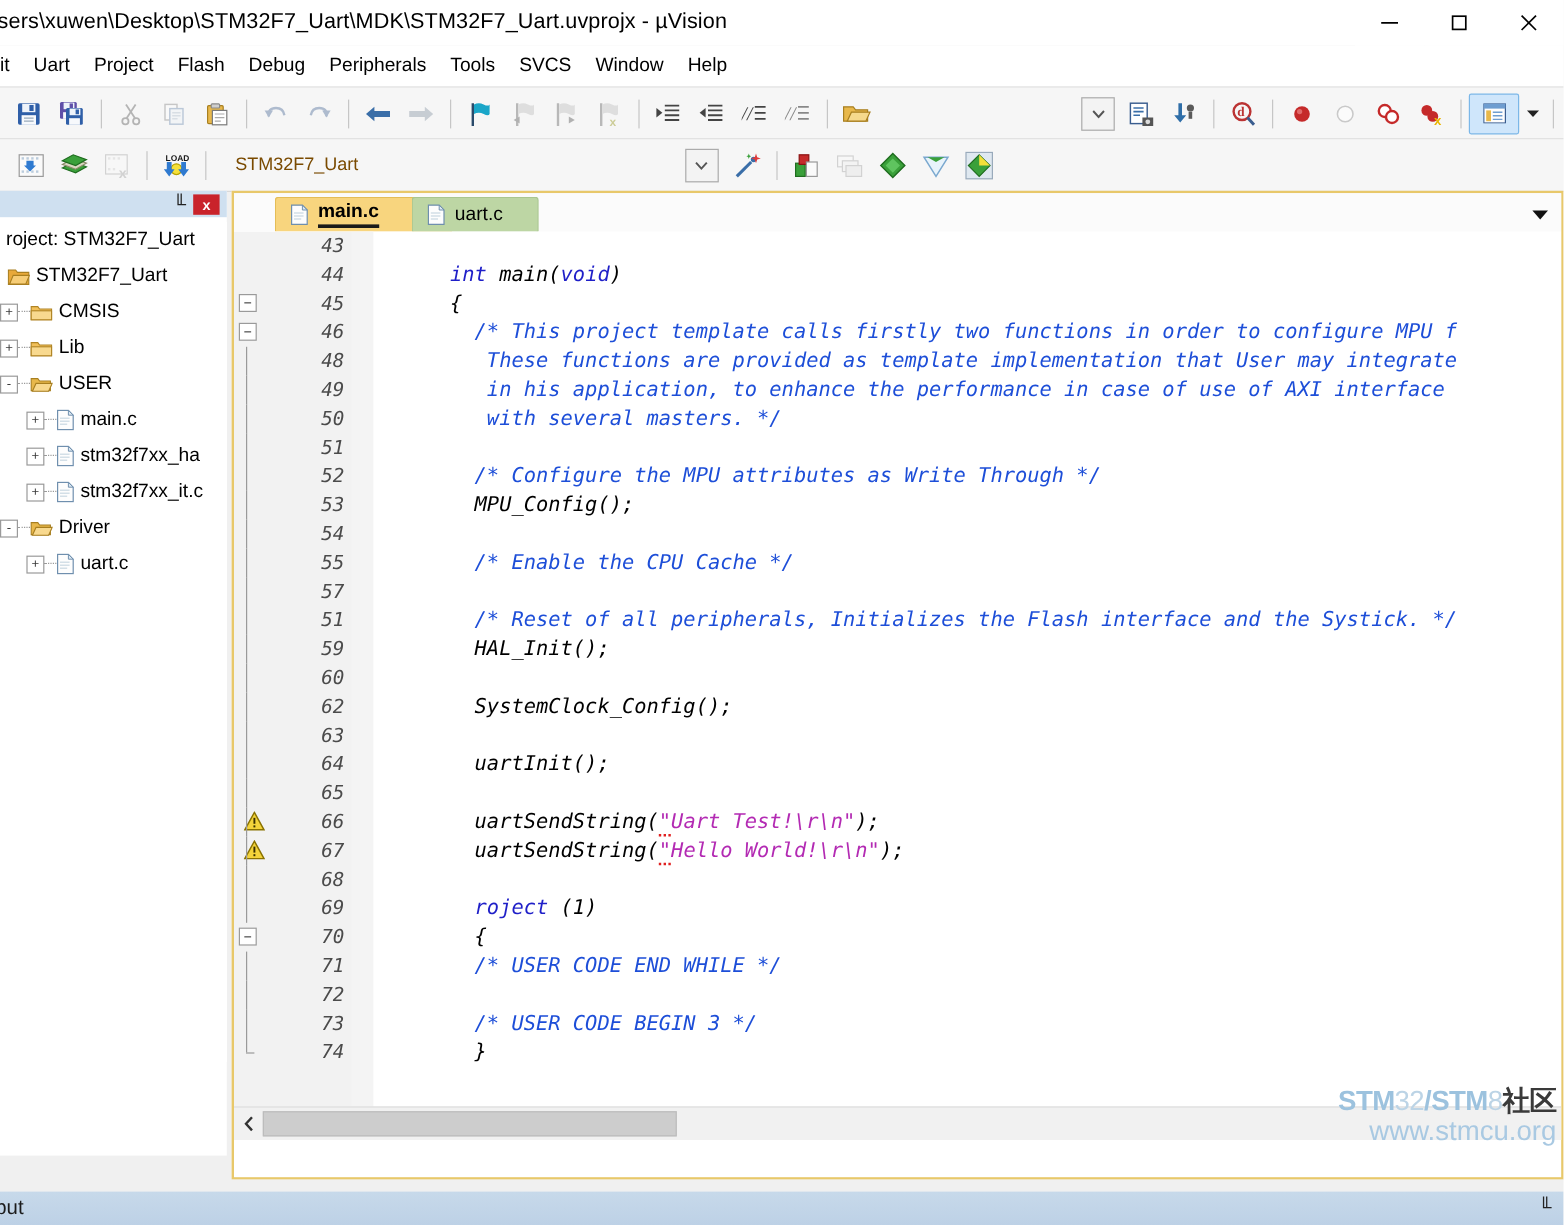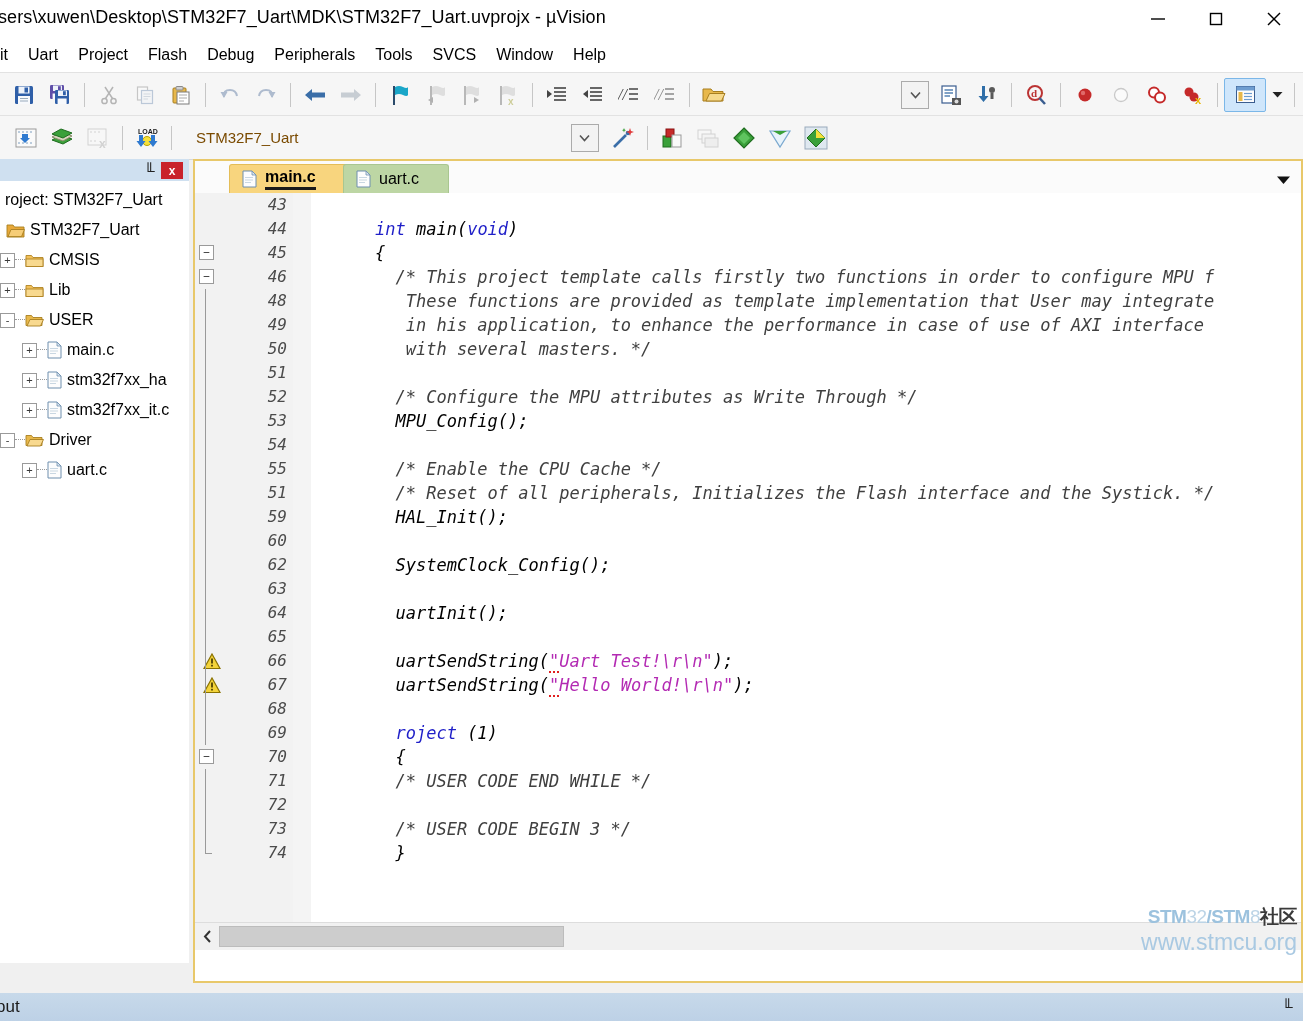--- a/index.html
+++ b/index.html
@@ -67,37 +67,37 @@
 
   .codewrap{position:absolute;left:0;top:32px;width:1106px;height:757px;background:#fff;overflow:hidden;}
   .gutter{position:absolute;left:0;top:0;width:116px;height:757px;background:#f2f2f2;}
   .foldcol{position:absolute;left:98px;top:0;width:18px;height:757px;background:#f4f4f4;}
   .code{position:absolute;left:0;top:0;width:1060px;height:757px;
         font-family:"DejaVu Sans Mono","Liberation Mono",monospace;font-size:17px;line-height:24px;font-style:italic;}
   .ln{position:relative;height:24px;white-space:pre;}
   .num{position:absolute;left:0;width:92px;text-align:right;color:#4b4b4b;font-size:16px;}
   .warn{position:absolute;left:8px;top:3px;width:18px;height:17px;}
   .txt{position:absolute;left:142px;color:#000;margin-left:38px;}
-  .c{color:#404040;}
+  .c{color:#1d4ed8;}
   .kw{color:#1f1fc8;}
   .str{color:#b32ab3;}
   .squig{border-bottom:2px dotted #e02020;}
 
   .fbox{position:absolute;left:4px;width:13px;height:13px;border:1px solid #9a9a9a;background:#fff;
         display:flex;align-items:center;justify-content:center;font-size:11px;line-height:1;color:#3a3a3a;}
   .fline{position:absolute;left:10px;width:1px;background:#9a9a9a;}
   .fend{position:absolute;left:10px;width:7px;height:1px;background:#9a9a9a;}
 
   .ed-hscroll{position:absolute;left:0;bottom:0;width:1106px;height:27px;background:#f1f1f1;border-top:1px solid #ddd;display:flex;align-items:center;}
   .ed-left-arrow{width:24px;height:25px;display:flex;align-items:center;justify-content:center;}
   .ed-thumb{width:345px;height:21px;background:#cdcdcd;border:1px solid #bcbcbc;box-sizing:border-box;}
 
   
   .wm{position:absolute;right:4px;bottom:26px;text-align:right;pointer-events:none;}
-  .wm1{font-size:19px;font-weight:bold;color:#9cc2de;letter-spacing:-.5px;line-height:28px;margin-top:12px;}
+  .wm1{font-size:23px;font-weight:bold;color:#9cc2de;letter-spacing:-.5px;line-height:28px;margin-top:12px;}
   .wm1 .lt{font-weight:normal;color:#bcd4e6;}
   .wm2{font-size:23px;color:#a9c9e2;line-height:26px;margin-top:-2px;}
 
   
   .outpanel{position:absolute;left:0;top:993px;width:1303px;height:28px;
             background:linear-gradient(180deg,#c7d9ea 0%,#bdd1e6 100%);}
   .out-title{position:absolute;left:-4px;top:4px;font-size:17px;color:#1b1b1b;}
   .out-pin{position:absolute;right:10px;top:5px;font-size:15px;color:#222;font-weight:bold;}
   .gap-strip{position:absolute;left:0;top:983px;width:1303px;height:10px;background:#f0f0f0;}
 </style>
@@ -638,20 +638,21 @@
           <div class="ln"><span class="num">45</span><span class="fbox" style="top: 4px;">−</span><span class="txt"><span>{</span></span></div>
           <div class="ln"><span class="num">46</span><span class="fbox" style="top: 4px;">−</span><span class="txt"><span class="c">  /* This project template calls firstly two functions in order to configure MPU f</span></span></div>
           <div class="ln"><span class="num">48</span><span class="fline" style="top: 0px; height: 24px;"></span><span class="txt"><span class="c">   These functions are provided as template implementation that User may integrate</span></span></div>
           <div class="ln"><span class="num">49</span><span class="fline" style="top: 0px; height: 24px;"></span><span class="txt"><span class="c">   in his application, to enhance the performance in case of use of AXI interface</span></span></div>
           <div class="ln"><span class="num">50</span><span class="fline" style="top: 0px; height: 24px;"></span><span class="txt"><span class="c">   with several masters. */</span></span></div>
           <div class="ln"><span class="num">51</span><span class="fline" style="top: 0px; height: 24px;"></span><span class="txt"></span></div>
           <div class="ln"><span class="num">52</span><span class="fline" style="top: 0px; height: 24px;"></span><span class="txt"><span class="c">  /* Configure the MPU attributes as Write Through */</span></span></div>
           <div class="ln"><span class="num">53</span><span class="fline" style="top: 0px; height: 24px;"></span><span class="txt"><span>  MPU_Config();</span></span></div>
           <div class="ln"><span class="num">54</span><span class="fline" style="top: 0px; height: 24px;"></span><span class="txt"></span></div>
           <div class="ln"><span class="num">55</span><span class="fline" style="top: 0px; height: 24px;"></span><span class="txt"><span class="c">  /* Enable the CPU Cache */</span></span></div>
+          <div class="ln"><span class="num">57</span><span class="fline" style="top: 0px; height: 24px;"></span><span class="txt"></span></div>
           <div class="ln"><span class="num">51</span><span class="fline" style="top: 0px; height: 24px;"></span><span class="txt"><span class="c">  /* Reset of all peripherals, Initializes the Flash interface and the Systick. */</span></span></div>
           <div class="ln"><span class="num">59</span><span class="fline" style="top: 0px; height: 24px;"></span><span class="txt"><span>  HAL_Init();</span></span></div>
           <div class="ln"><span class="num">60</span><span class="fline" style="top: 0px; height: 24px;"></span><span class="txt"></span></div>
           <div class="ln"><span class="num">62</span><span class="fline" style="top: 0px; height: 24px;"></span><span class="txt"><span>  SystemClock_Config();</span></span></div>
           <div class="ln"><span class="num">63</span><span class="fline" style="top: 0px; height: 24px;"></span><span class="txt"></span></div>
           <div class="ln"><span class="num">64</span><span class="fline" style="top: 0px; height: 24px;"></span><span class="txt"><span>  uartInit();</span></span></div>
           <div class="ln"><span class="num">65</span><span class="fline" style="top: 0px; height: 24px;"></span><span class="txt"></span></div>
           <div class="ln"><span class="warn"><svg width="18" height="17" viewBox="0 0 18 17">
                 <path d="M9 1 L17 15.5 L1 15.5 Z" fill="#f3d33a" stroke="#8a7200" stroke-width="1.2"></path>
                 <rect x="8.2" y="5.5" width="1.6" height="5" fill="#3a3000"></rect>

